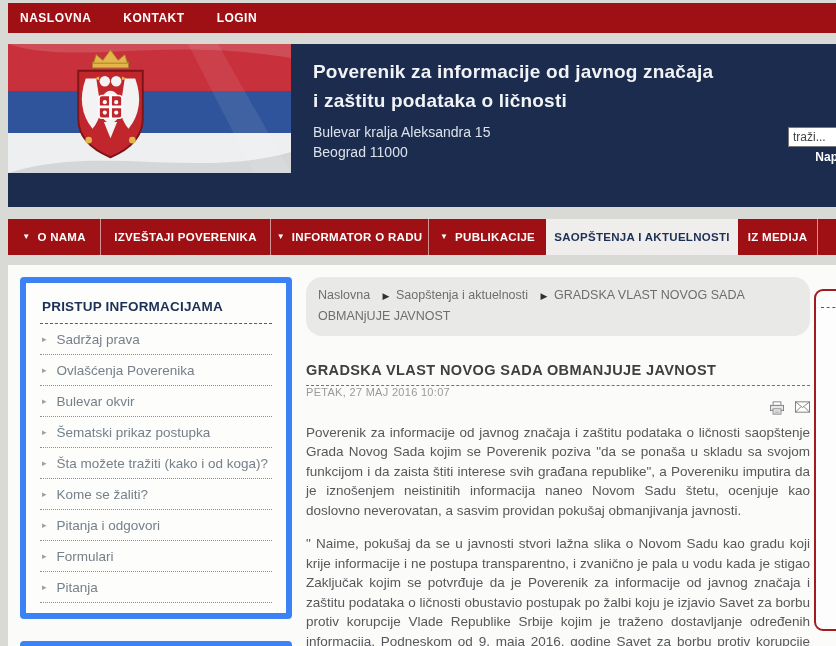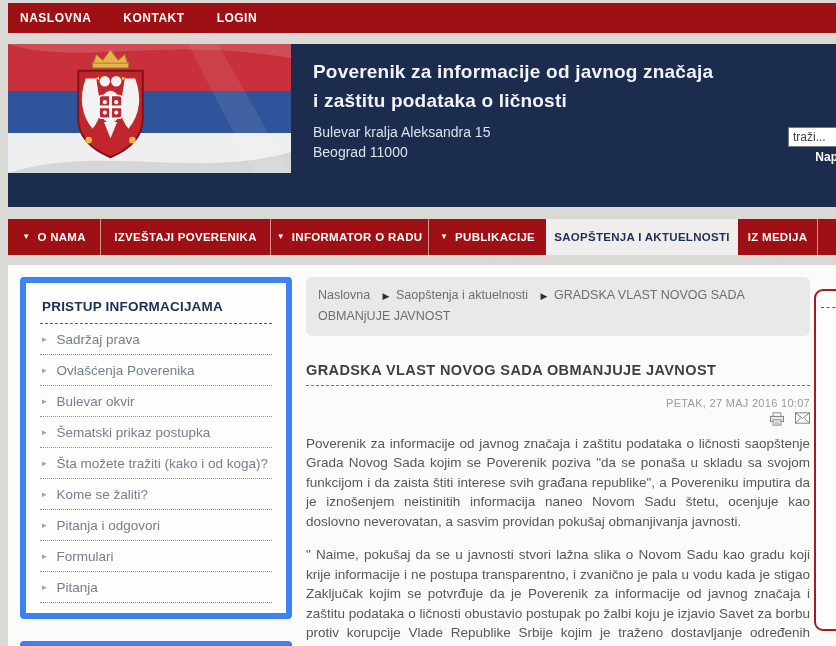--- a/index.html
+++ b/index.html
@@ -75,30 +75,30 @@
   .catalog-box{margin-top:22px;height:140px;padding:22px 0 0 30px;box-sizing:content-box;}
   .catalog-btn{
     width:208px;height:48px;background:#17436d;border-radius:6px;
     display:flex;align-items:center;gap:15px;padding-left:7px;box-sizing:border-box;
     cursor:pointer;box-shadow:0 1px 2px rgba(0,0,0,.3);
   }
   .catalog-label{color:#fff;font-weight:bold;font-size:14.5px;}
 
   .maincol{flex:1;margin-left:14px;margin-right:26px;min-width:0;}
   .breadcrumb{
-    background:#e9e9e7;border-radius:6px;padding:8px 12px;
+    background:#e9e9e7;border-radius:16px;padding:8px 12px;
     font-size:12.5px;color:#6e6e6e;line-height:1.7;
   }
   .crumb{cursor:pointer;}
   .crumb-sep{color:#2f2f2f;font-size:9px;margin:0 3px 0 9px;}
   .article-title{
     margin:26px 0 0;font-size:14.5px;font-weight:bold;color:#3f3f3f;letter-spacing:.4px;
     padding-bottom:7px;border-bottom:1px dashed #4a7ab0;
   }
-  .article-date{margin-top:11px;font-size:11px;color:#9a9a9a;letter-spacing:.3px;text-align:right;}
+  .article-date{font-size:11px;color:#9a9a9a;letter-spacing:.3px;}
   .article-actions{display:flex;justify-content:flex-end;gap:11px;margin-top:3px;height:15px;}
   .action-icon{cursor:pointer;display:inline-flex;}
   .maincol p{
     font-size:13.5px;color:#57585a;line-height:19.5px;text-align:justify;margin:14px 0 0;
   }
   .maincol p.first{margin-top:7px;}
 
   
   .red-box{
     position:absolute;top:24px;right:-12px;width:30px;height:338px;

